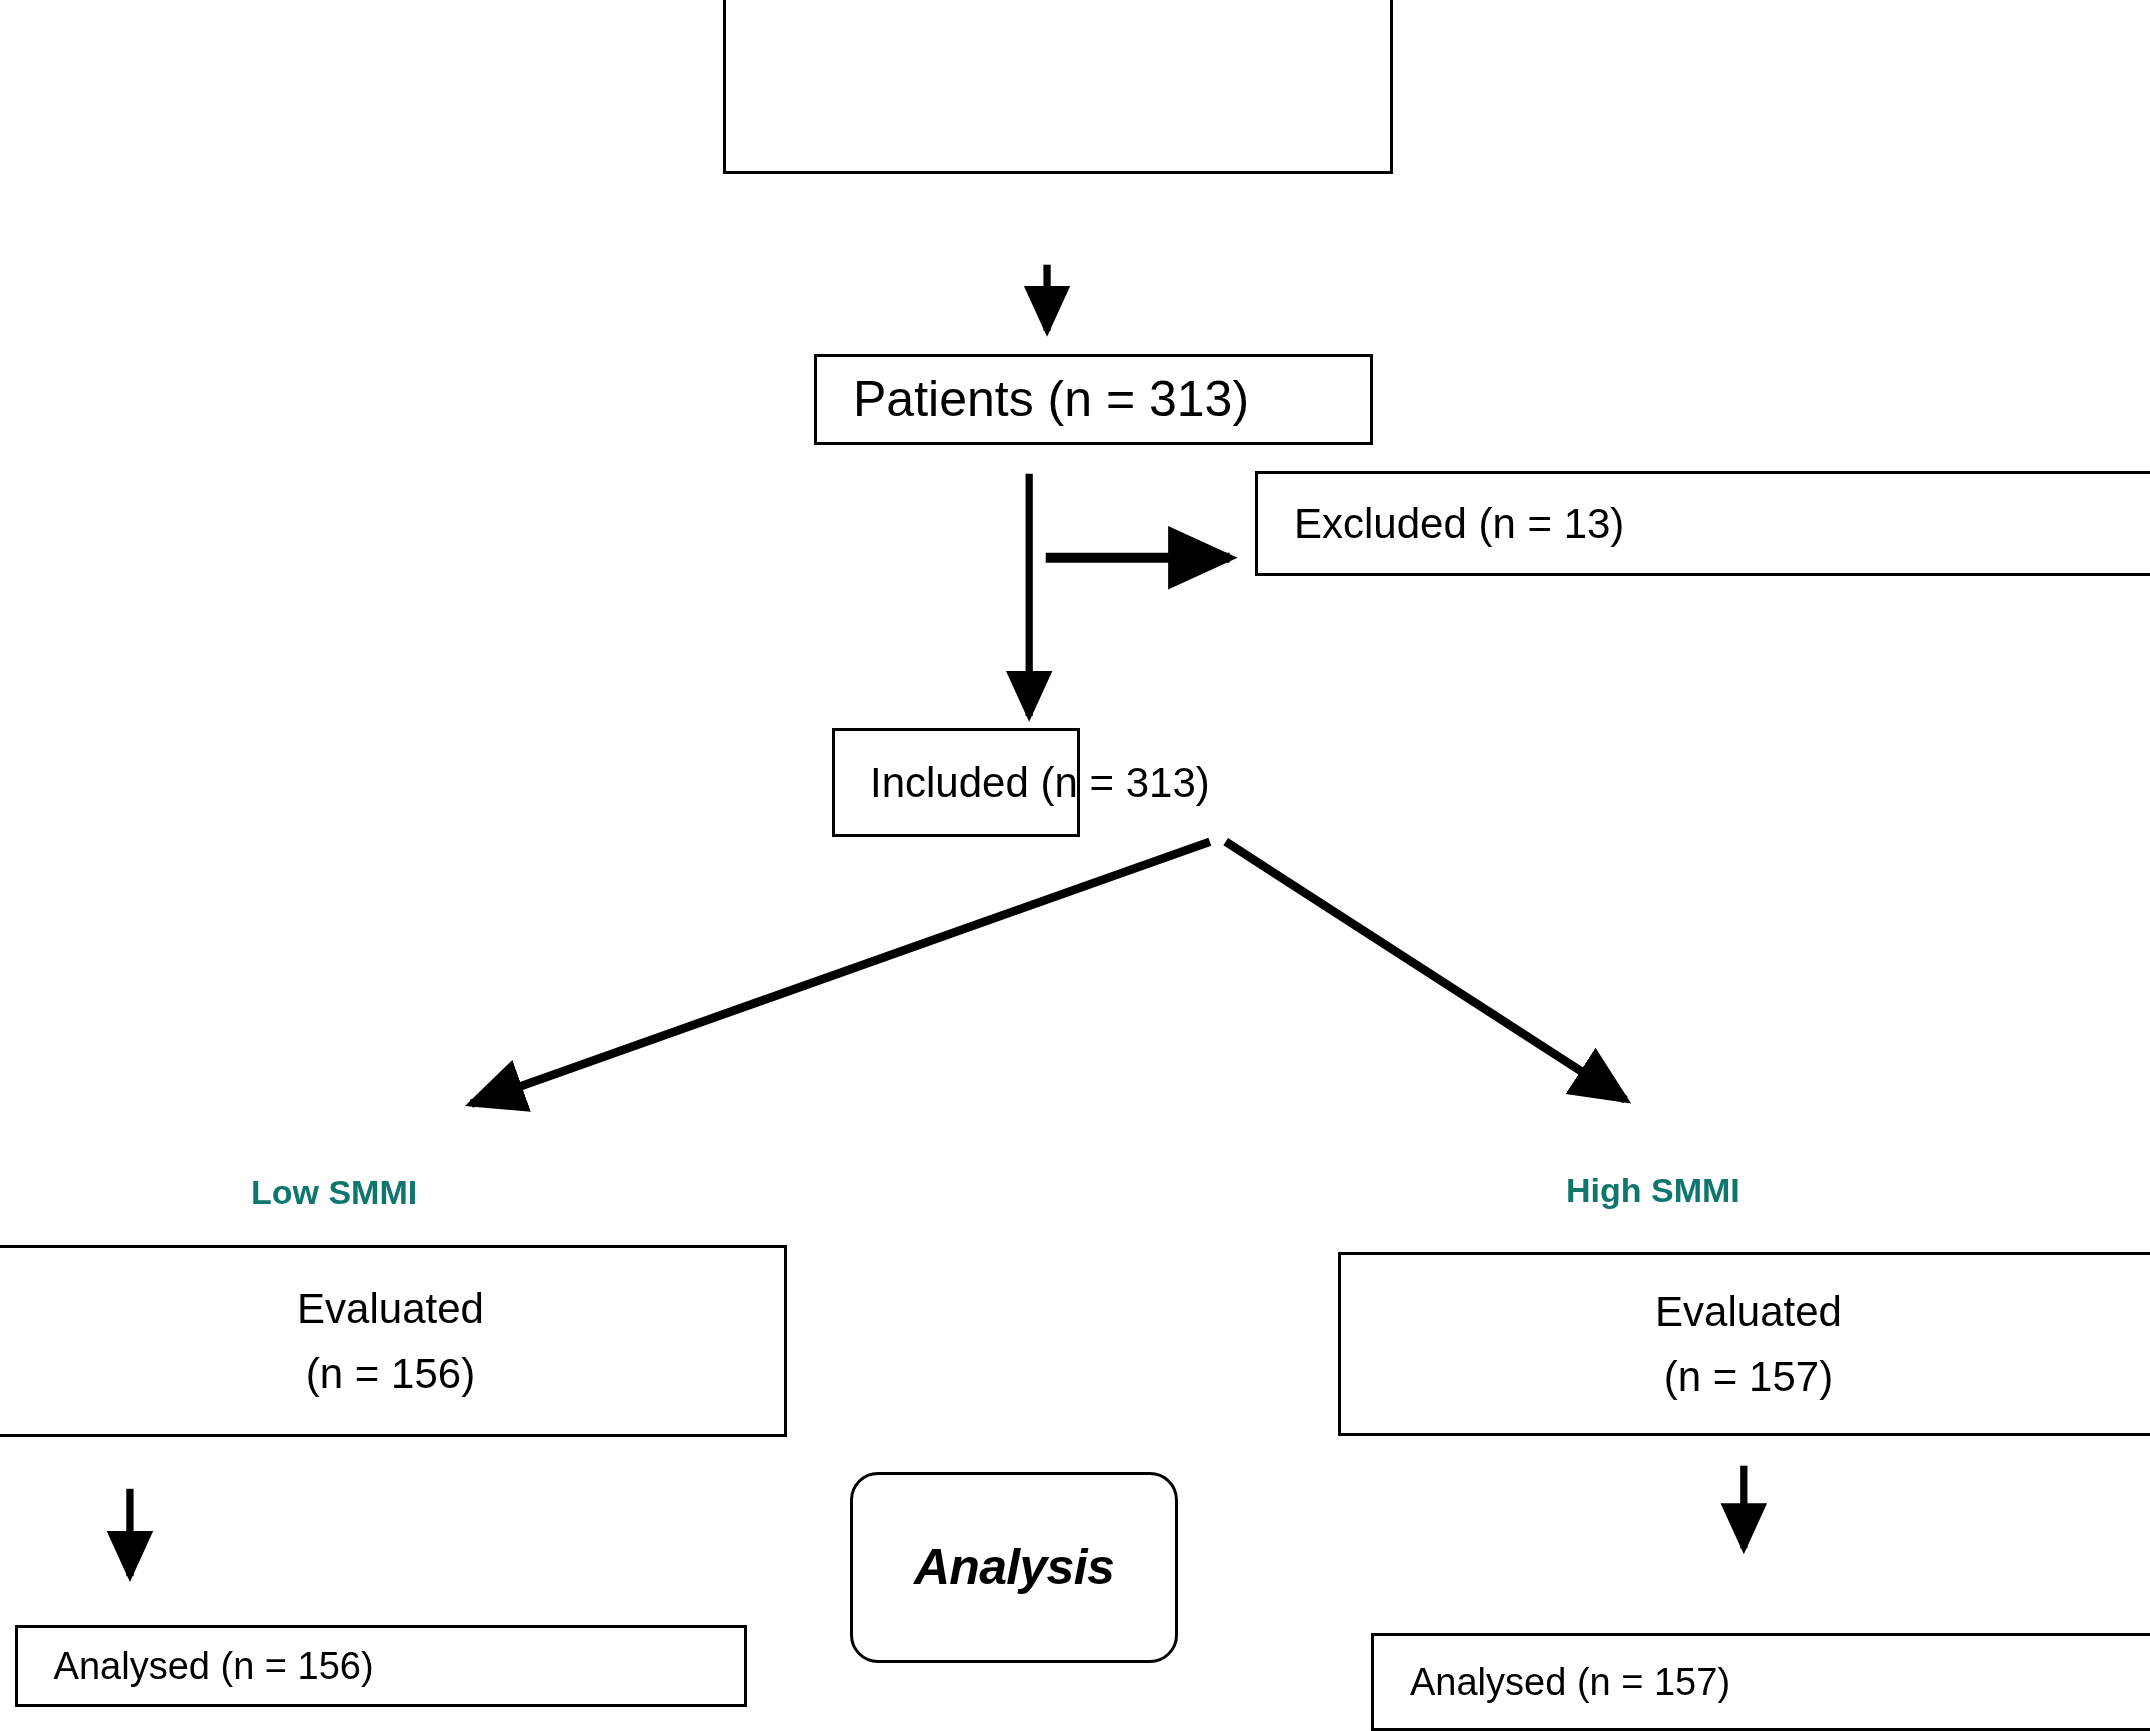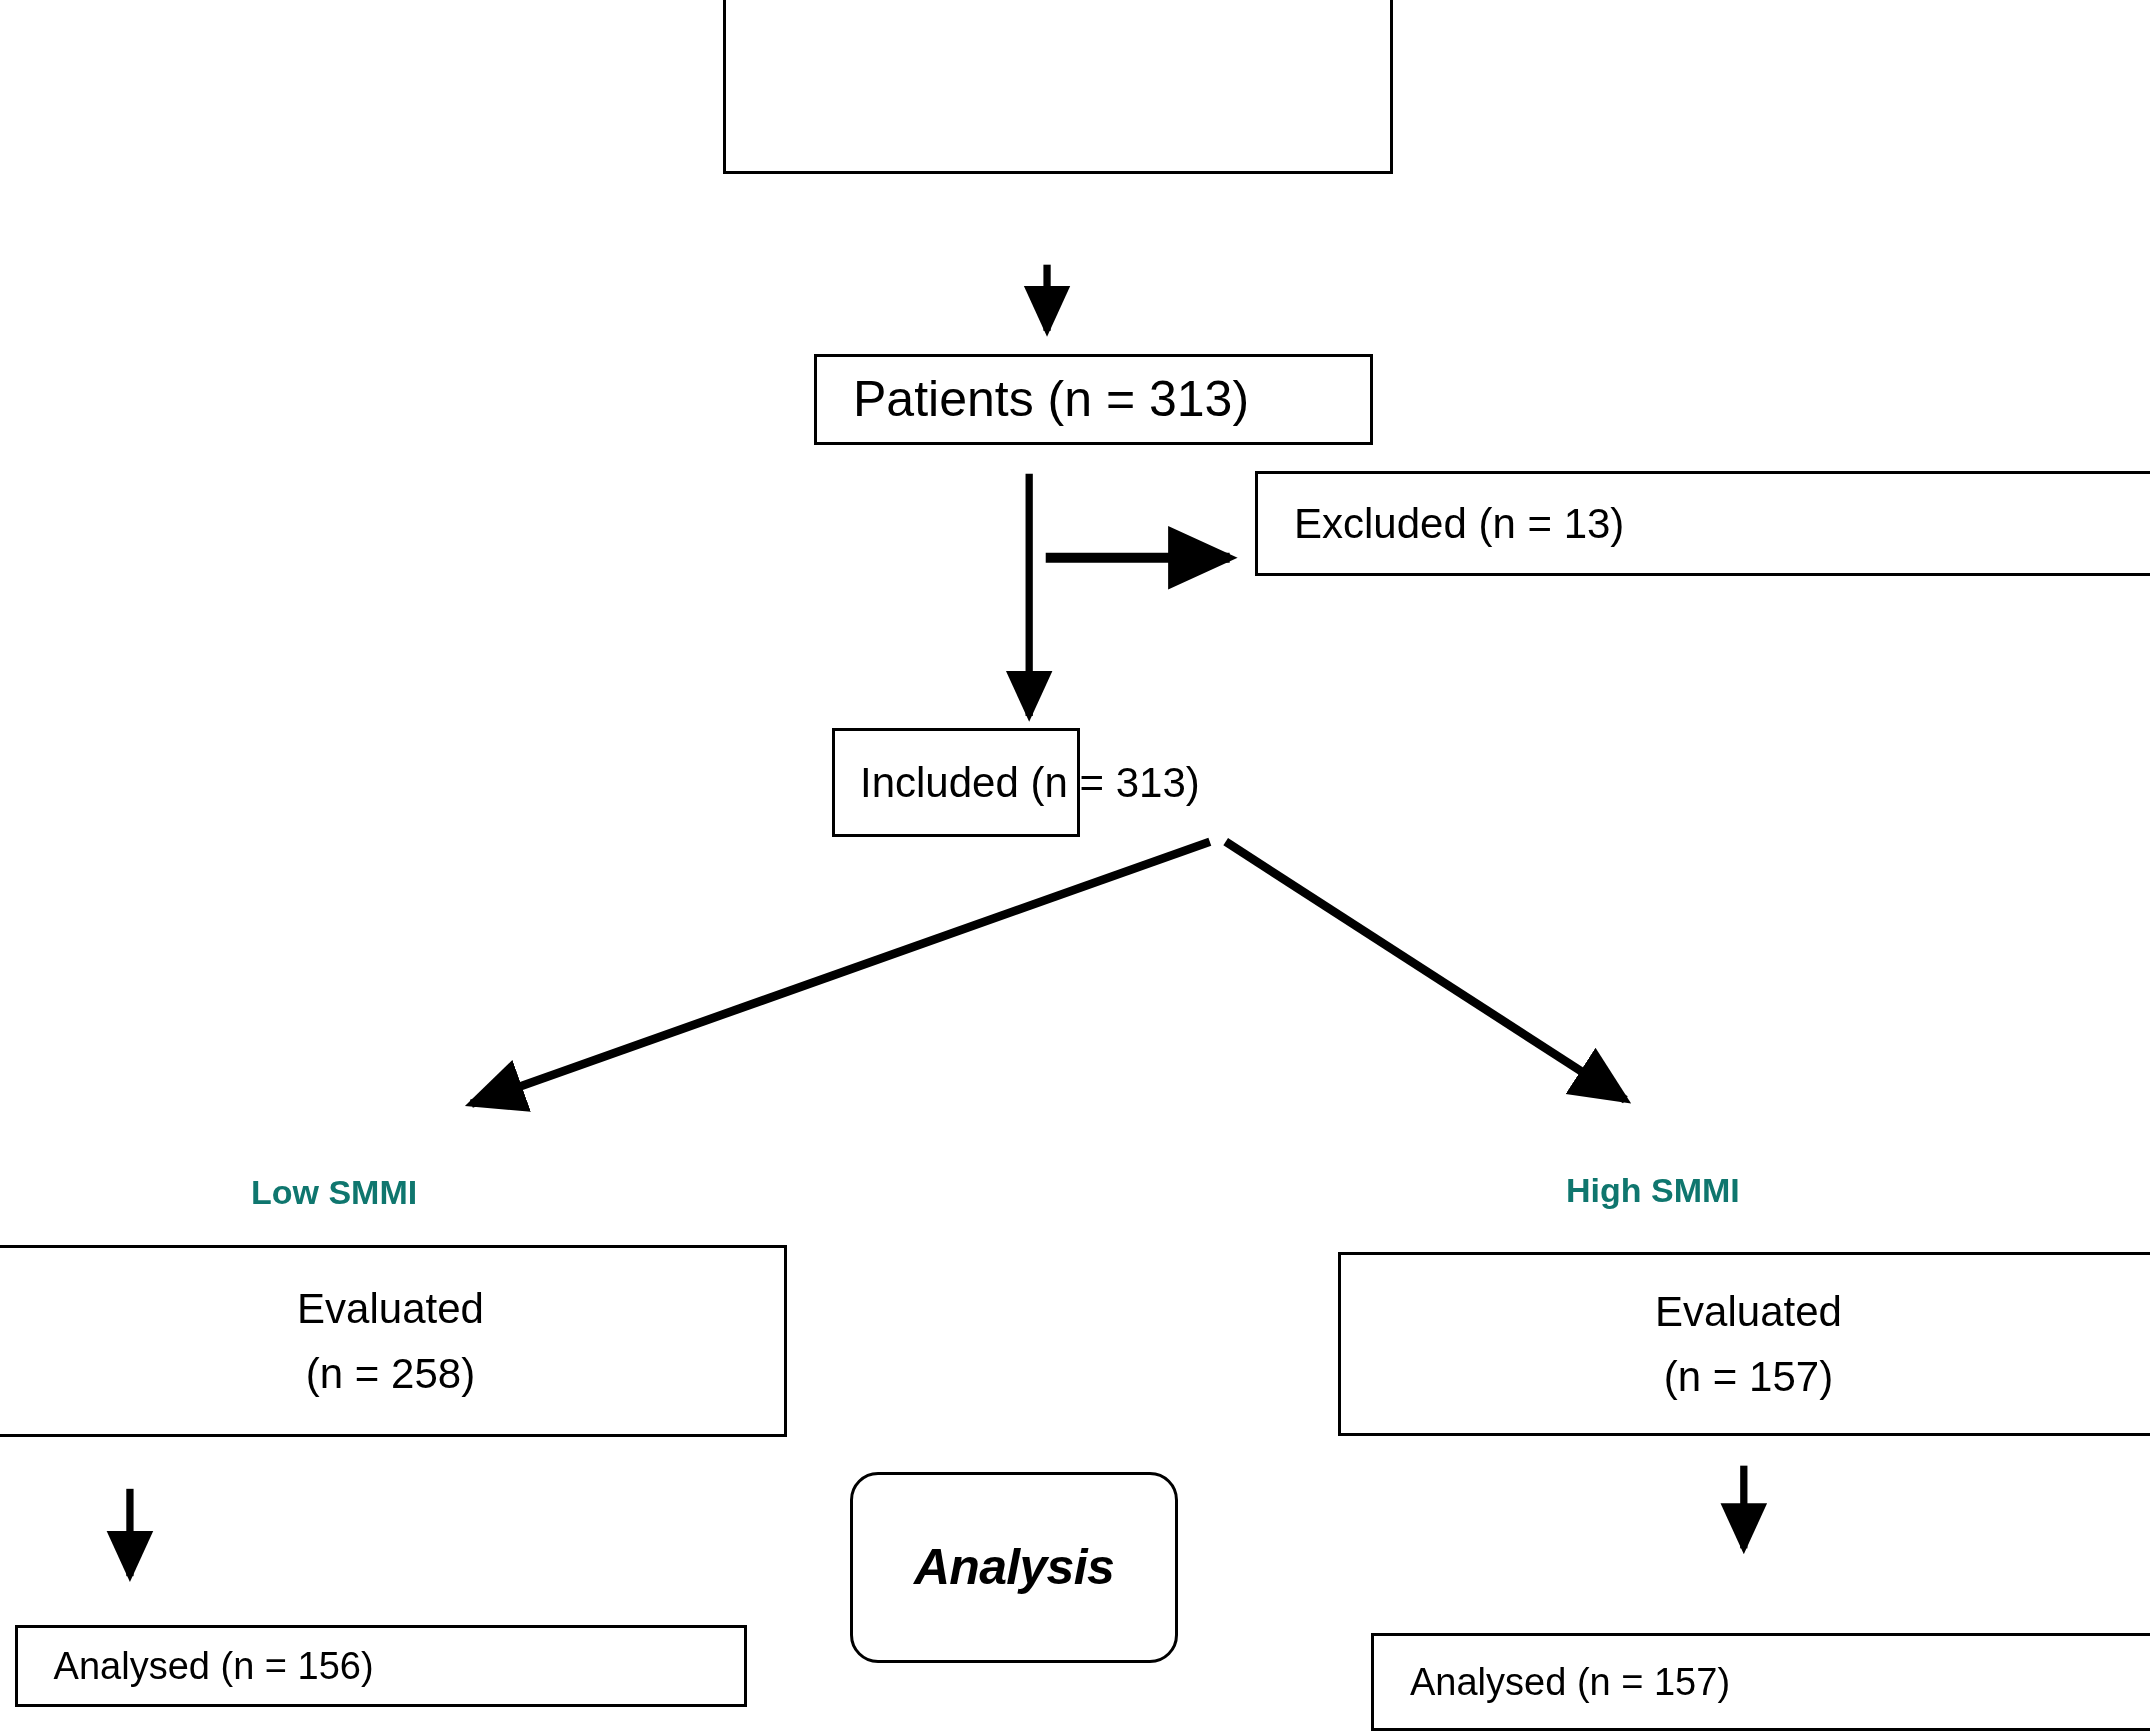--- a/index.html
+++ b/index.html
@@ -65,21 +65,21 @@
     width: 900px;
     height: 105px;
     font-size: 42px;
   }
   #node-included {
     left: 832px;
     top: 728px;
     width: 248px;
     height: 109px;
     font-size: 42px;
-    padding-left: 25px;
+    padding-left: 35px;
   }
   #node-eval-left {
     left: -6px;
     top: 1245px;
     width: 793px;
     height: 192px;
     font-size: 42px;
   }
   #node-eval-right {
     left: 1338px;
@@ -175,21 +175,21 @@
 
   <div class="node left-text" id="node-included">
     <span class="line">Included (n = 313)</span>
   </div>
 
   <div class="branch-label" id="label-low">Low SMMI</div>
   <div class="branch-label" id="label-high">High SMMI</div>
 
   <div class="node center-text" id="node-eval-left">
     <span class="line">Evaluated</span>
-    <span class="line">(n = 258)</span>
+    <span class="line">(n = 156)</span>
   </div>
 
   <div class="node center-text" id="node-eval-right">
     <span class="line">Evaluated</span>
     <span class="line">(n = 157)</span>
   </div>
 
   <div class="node center-text" id="node-analysis">
     <span class="line">Analysis</span>
   </div>

